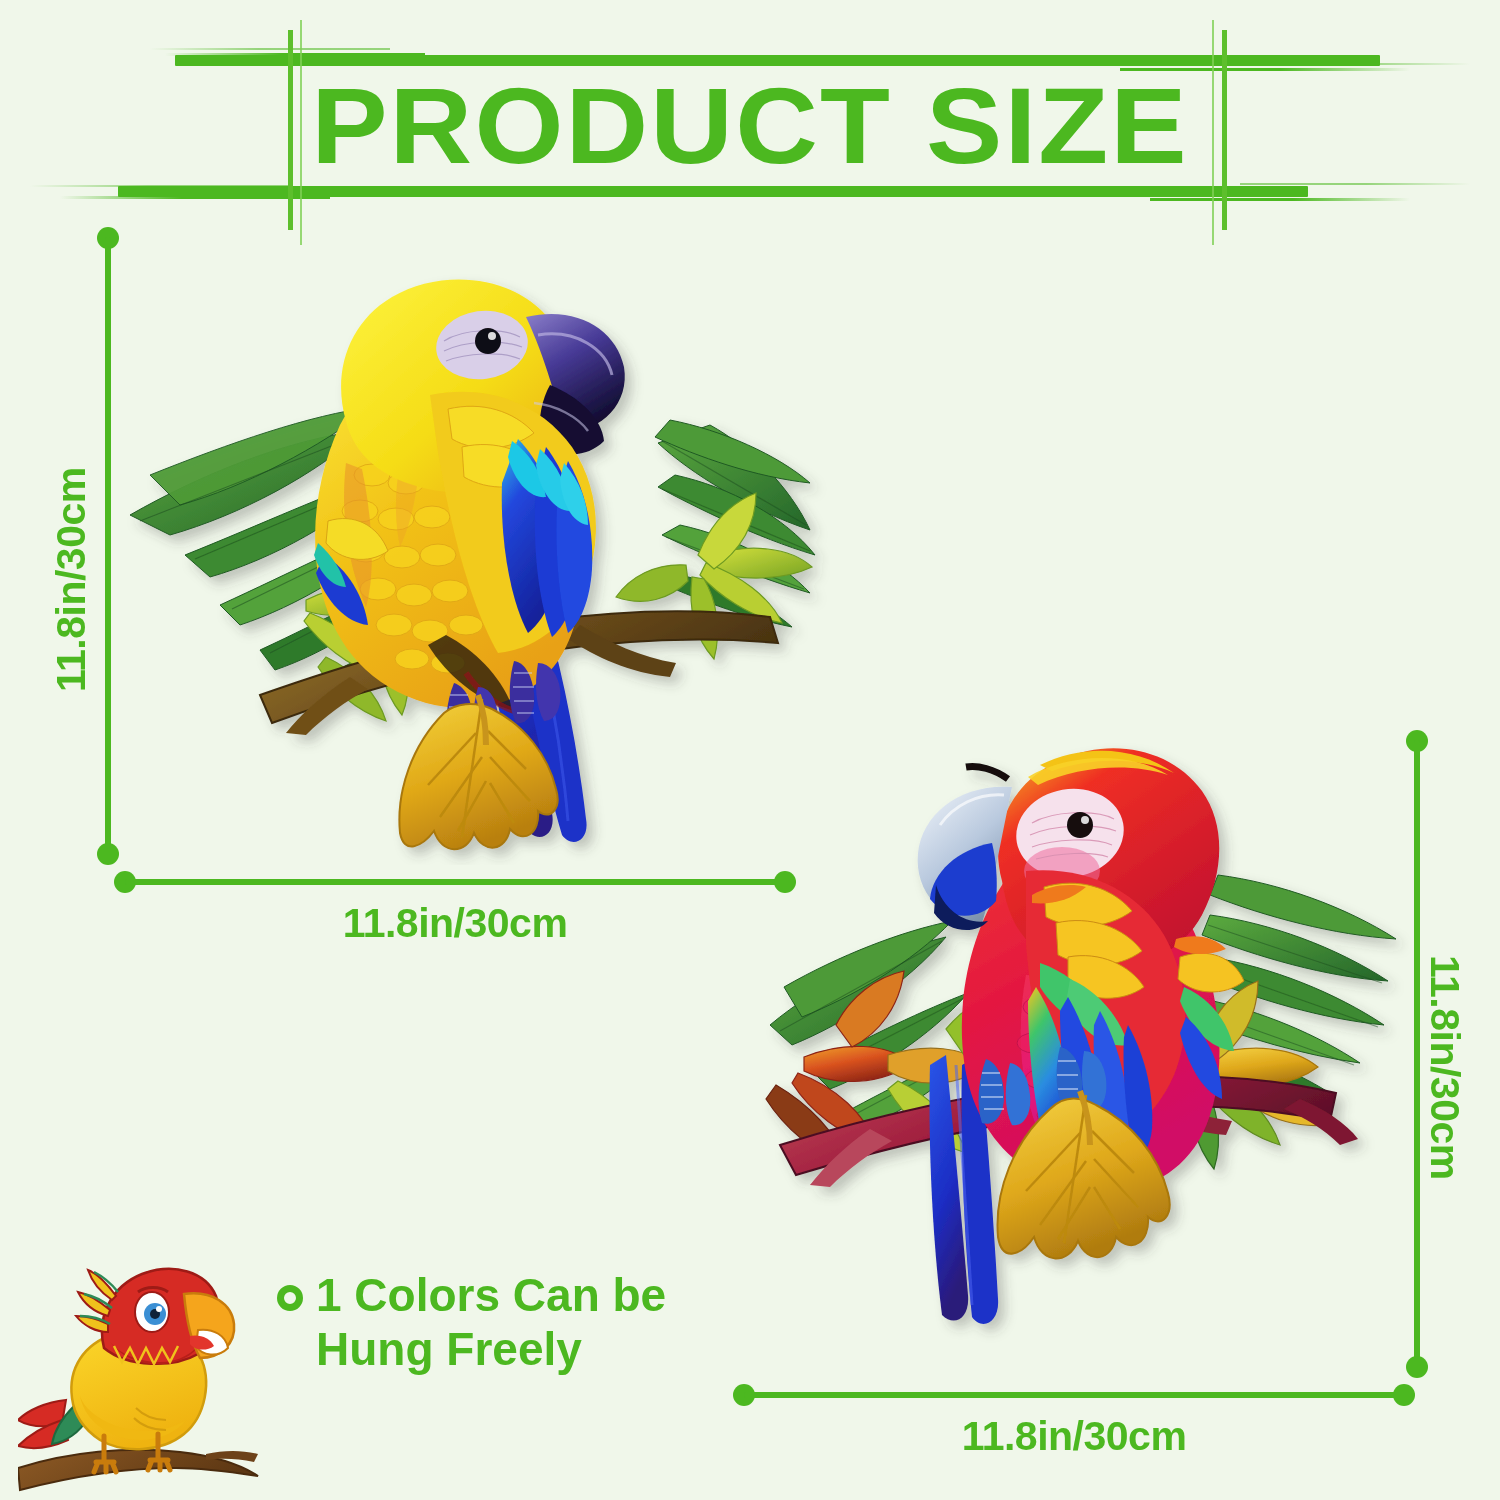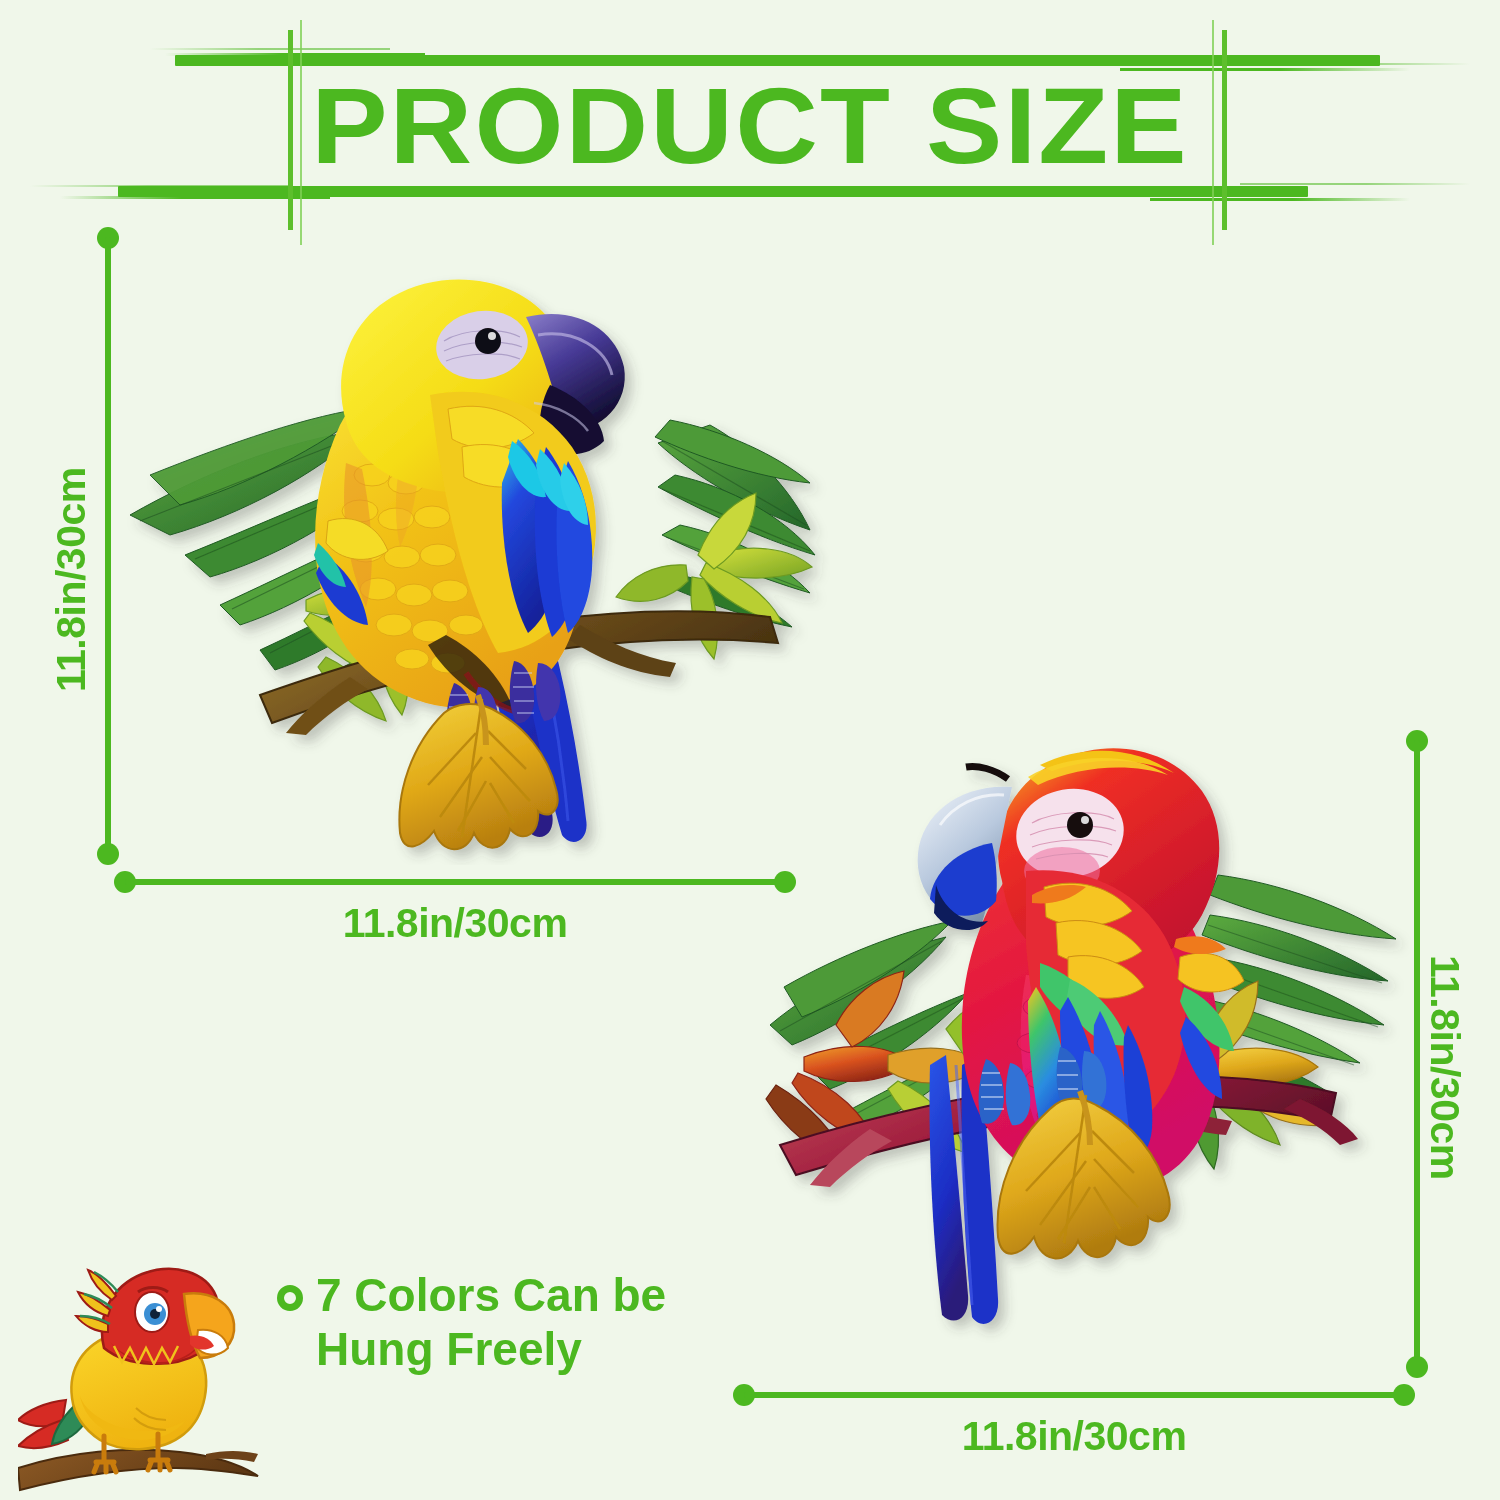--- a/index.html
+++ b/index.html
@@ -546,21 +546,21 @@
   </div>
 
   <div>
     <div class="dot" style="left:733px;top:1384px;width:22px;height:22px;"></div>
     <div class="dimline" style="left:744px;top:1392px;width:660px;height:6px;border-radius:3px;"></div>
     <div class="dot" style="left:1393px;top:1384px;width:22px;height:22px;"></div>
     <div class="dimlabel" style="left:1074px;top:1413px;transform:translateX(-50%);">11.8in/30cm</div>
   </div>
 
   <div class="ring" style="left:277px;top:1285px;"></div>
-  <div class="caption" style="left:316px;top:1268px;">7 Colors Can be
+  <div class="caption" style="left:316px;top:1268px;">1 Colors Can be
 Hung Freely</div>
 
   <div class="art" style="left:18px;top:1238px;width:260px;height:262px;">
     <svg width="260" height="262" viewBox="0 0 260 262">
       <defs>
         <linearGradient id="mBody" x1="0" y1="0" x2="0.4" y2="1">
           <stop offset="0%" stop-color="#fbd72b"></stop>
             <stop offset="100%" stop-color="#efb310"></stop>
         </linearGradient>
         <linearGradient id="mBranch" x1="0" y1="0" x2="1" y2="0.3">

